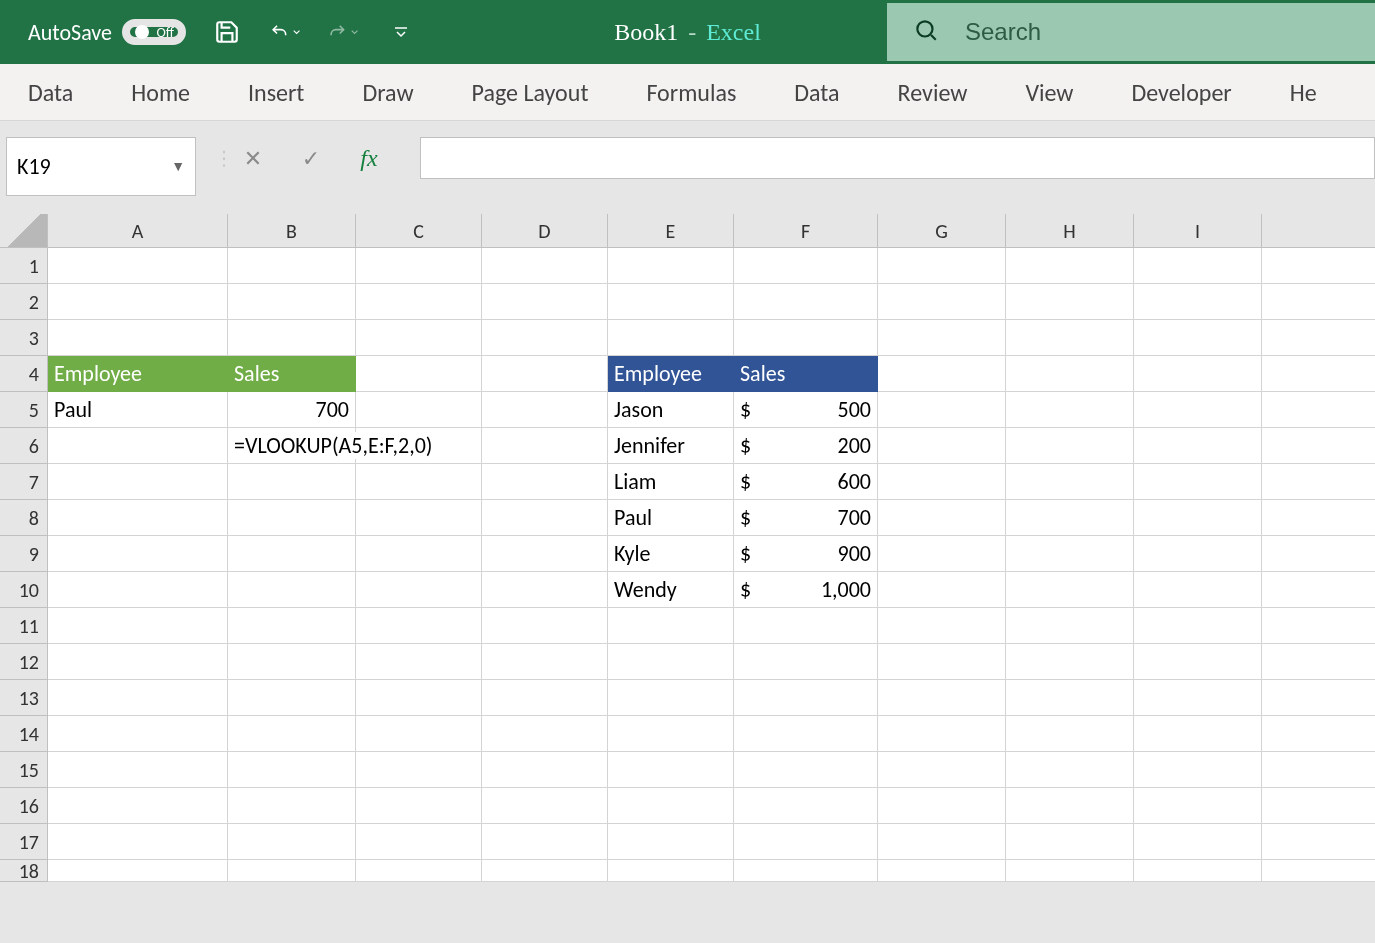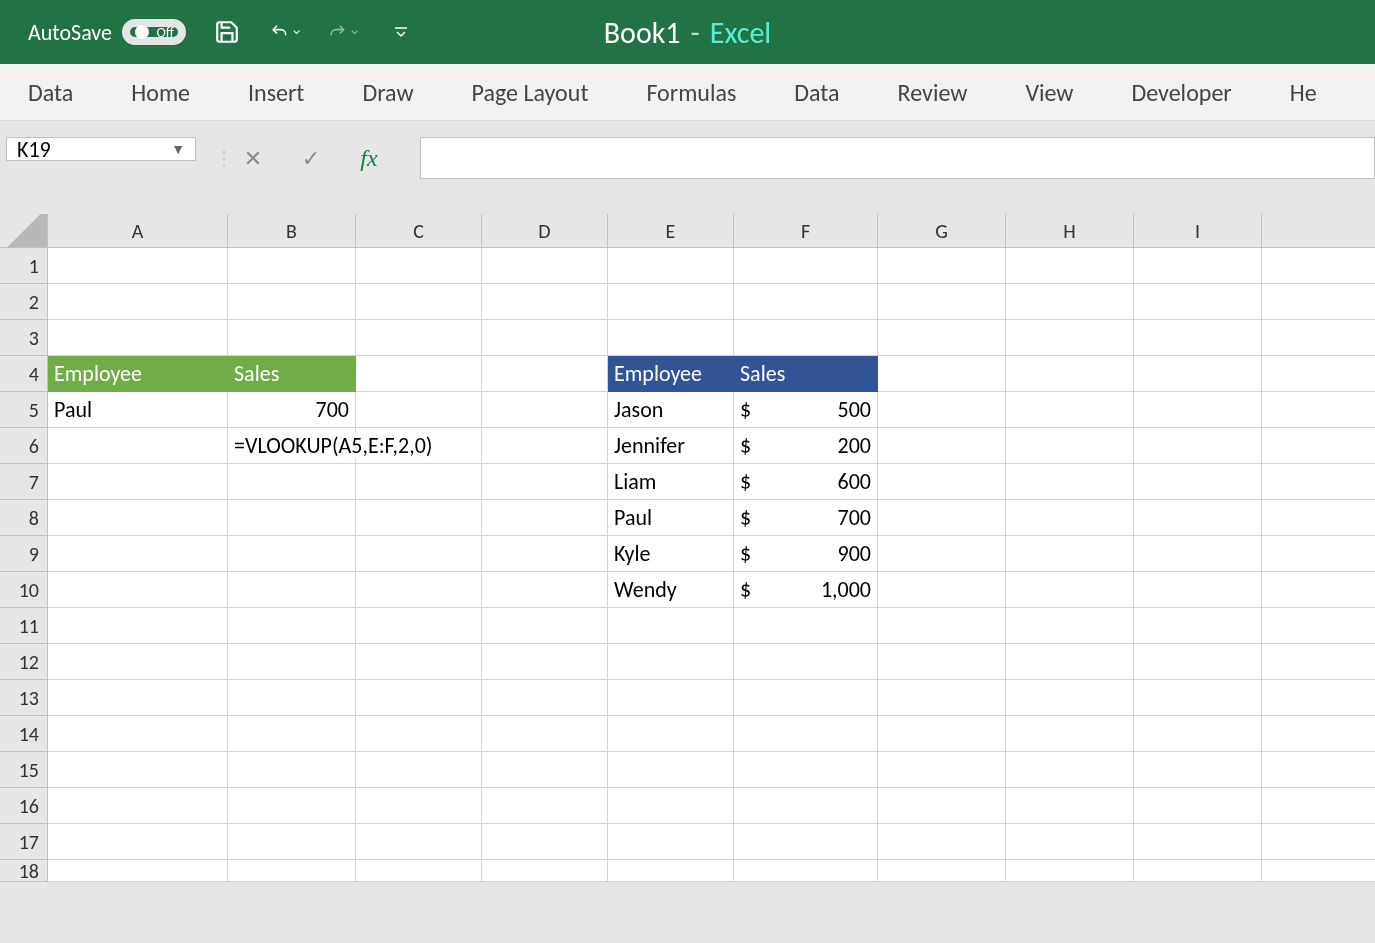--- a/index.html
+++ b/index.html
@@ -51,25 +51,26 @@
     display: flex;
     align-items: center;
     gap: 28px;
     margin-left: 26px;
   }
   .qat .icn { width: 30px; height: 30px; display:flex; align-items:center; justify-content:center;}
   .title-center {
     position: absolute;
     left: 50%;
     transform: translateX(-50%);
-    font-size: 30px;
+    font-size: 24px;
     color: #fff;
     display:flex;
     gap:10px;
     align-items:flex-end;
+    font-family:Liberation Serif, serif;
   }
   .title-center .dash { color: #b7d9c8;}
   .title-center .exceltxt { color:#5eead4;}
   .search-wrap {
     margin-left: auto;
     margin-right: 0;
     height: 58px;
     width: 488px;
     background: #9bc8b0;
     display:flex;
@@ -106,21 +107,21 @@
   .fbar-row {
     background: #e6e6e6;
     height: 93px;
     display: flex;
     align-items: flex-start;
     padding-top: 16px;
     padding-left: 6px;
   }
   .namebox {
     width: 190px;
-    height: 24px;
+    height: 59px;
     background: #fff;
     border: 1px solid #c0c0c0;
     display: flex;
     align-items: center;
     justify-content: space-between;
     padding: 0 10px;
     font-size: 22px;
   }
   .namebox .dd { font-size:14px; color:#666;}
   .fb-btns {
@@ -251,20 +252,29 @@
         </svg>
     </span>
   </div>
 
   <div class="title-center">
     <span>Book1</span>
     <span class="dash">-</span>
     <span class="exceltxt">Excel</span>
   </div>
 
+  <div class="search-wrap">
+    <span class="mag">
+      <svg width="26" height="26" viewBox="0 0 24 24" fill="none" stroke="#0b3c24" stroke-width="2">
+          <circle cx="11" cy="11" r="7"></circle>
+          <line x1="21" y1="21" x2="16.65" y2="16.65"></line>
+        </svg>
+    </span>
+    <input class="search-input" placeholder="Search" style="">
+  </div>
 </div>
 
 <div class="ribbon">
   <span class="tab">Data</span>
   <span class="tab">Home</span>
   <span class="tab">Insert</span>
   <span class="tab">Draw</span>
   <span class="tab">Page Layout</span>
   <span class="tab">Formulas</span>
   <span class="tab">Data</span>

